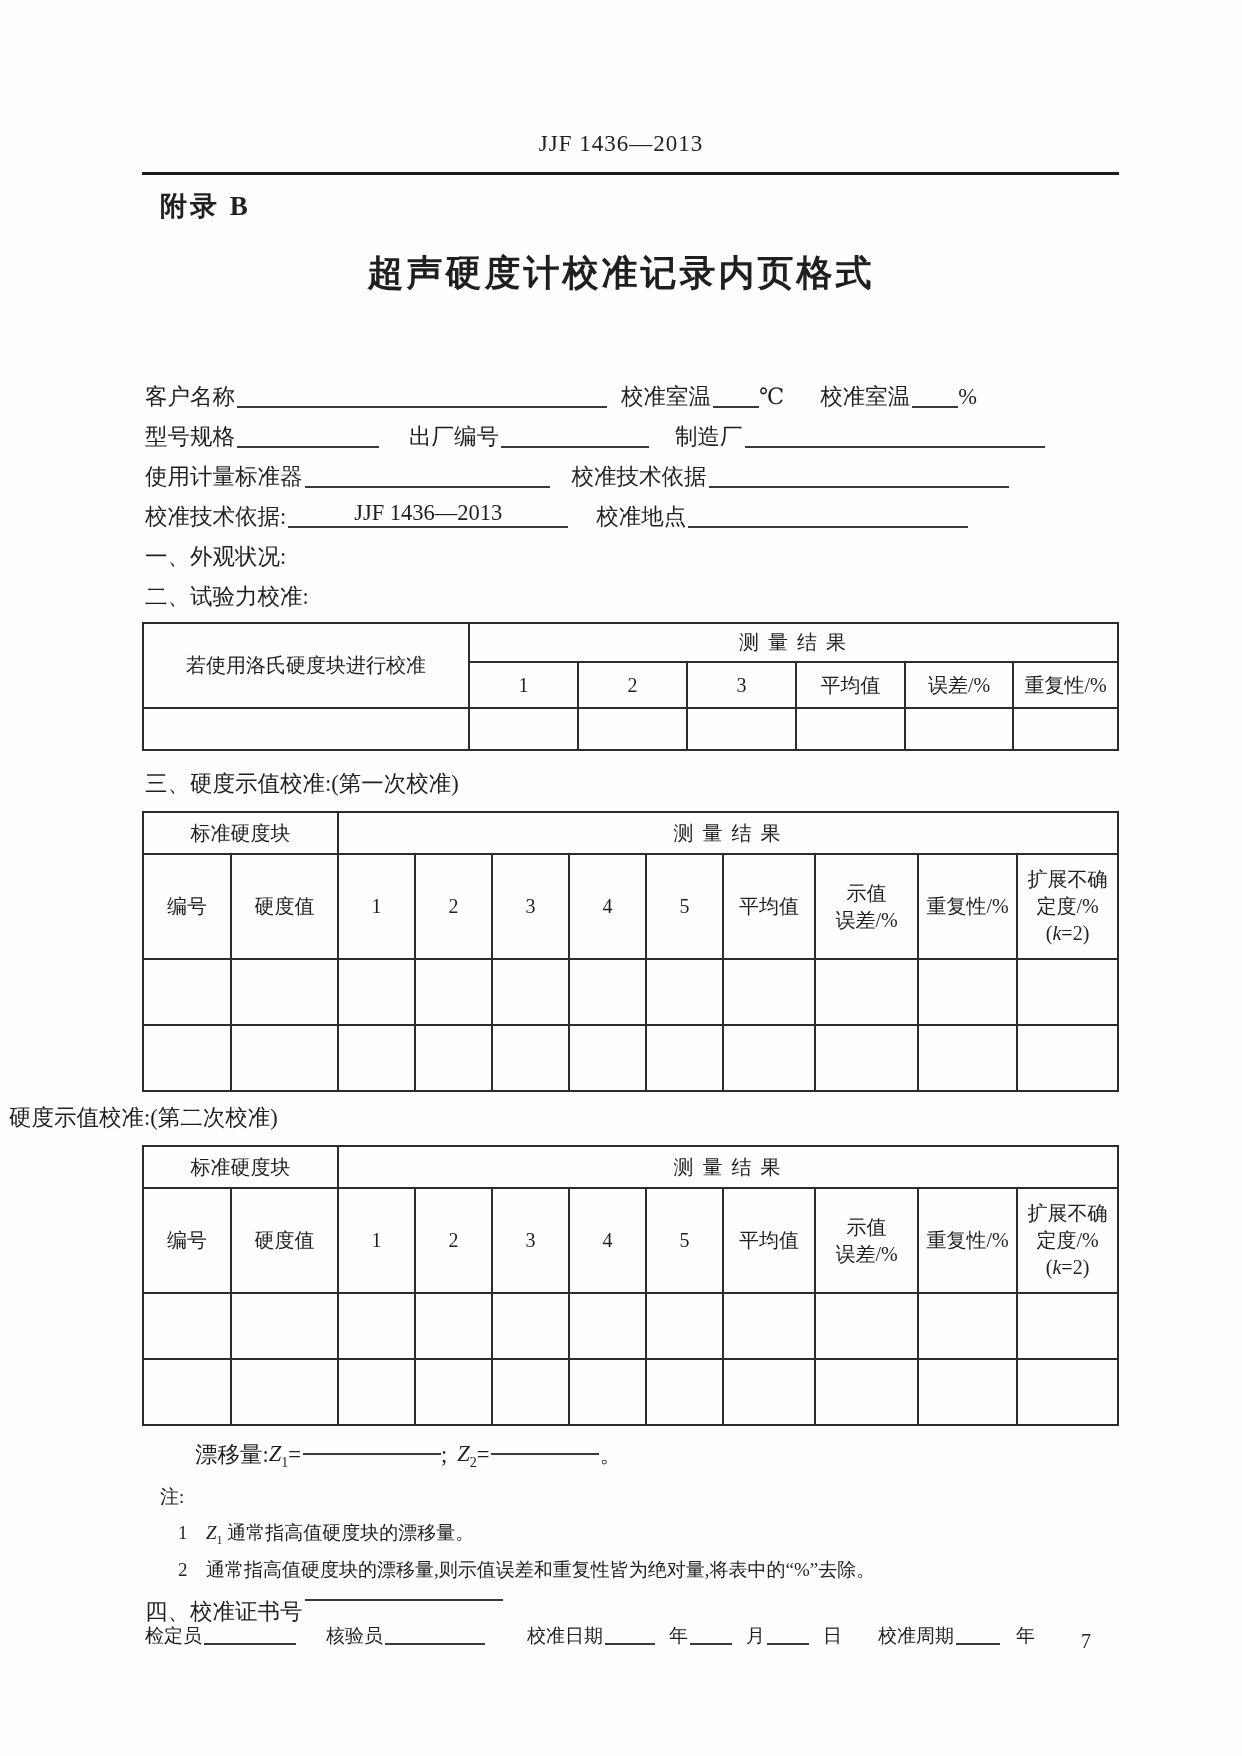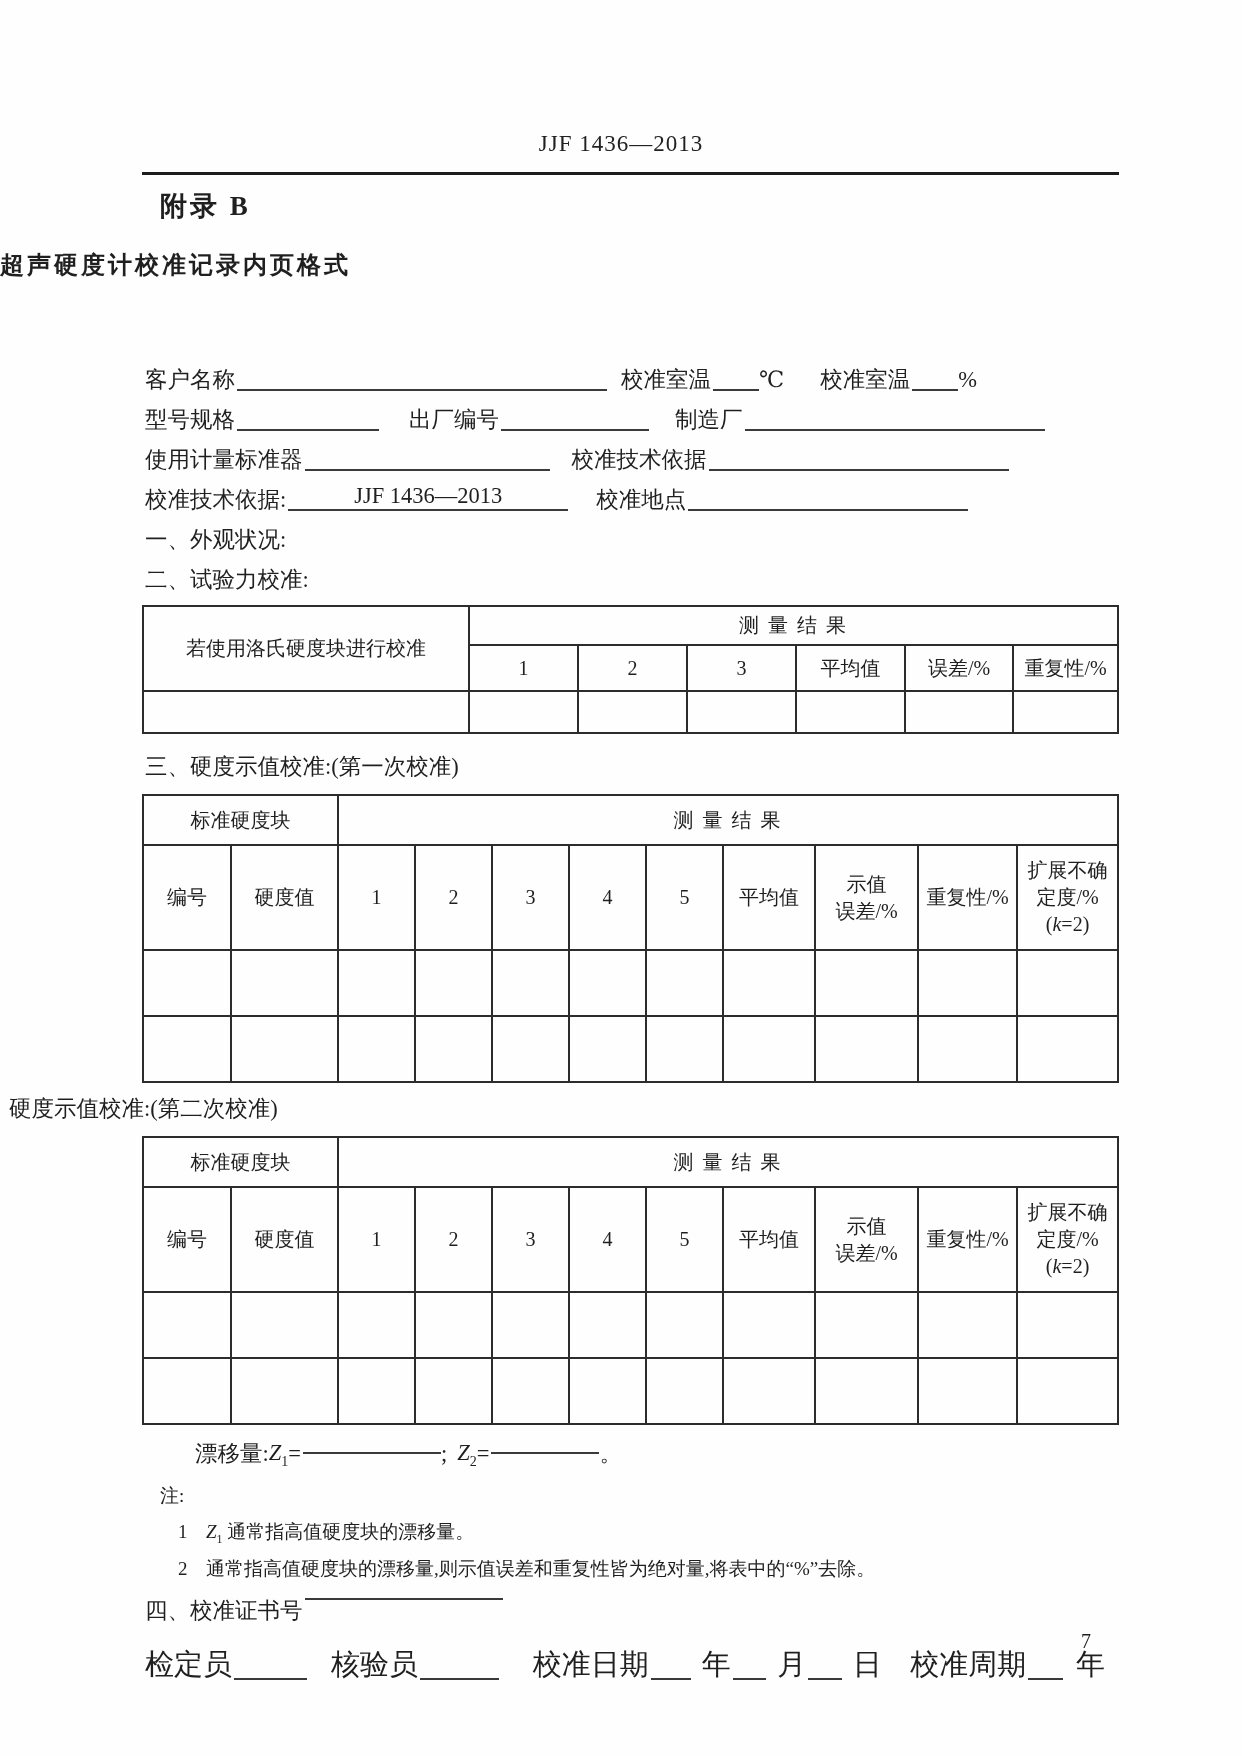--- a/index.html
+++ b/index.html
@@ -6,21 +6,21 @@
   html,body { background:#ffffff; }
   body { font-family:"Liberation Serif","DejaVu Serif",serif; color:#1f1f1f; }
   .page {
     position:relative; width:1242px; height:1756px; margin:0 auto;
     background:#fefefe; overflow:hidden;
   }
   
   .doc-header { padding-top:131px; text-align:center; font-size:23px; letter-spacing:1px; color:#222; }
   .header-rule { width:977px; margin:15px auto 0 142px; border-top:3px solid #1c1c1c; }
   .appendix { margin:13px 0 0 160px; font-size:27px; font-weight:bold; letter-spacing:3px; }
-  .title { margin-top:25px; font-size:24px; font-weight:bold; letter-spacing:3px; }
+  .title { margin-top:25px; text-align:center; font-size:36px; font-weight:bold; letter-spacing:3px; }
 
   
   .form { margin:72px 0 0 145px; width:970px; font-size:22.5px; }
   .form-line { display:flex; align-items:flex-end; height:40px; white-space:nowrap; }
   .lbl { line-height:1.15; }
   .blank { display:inline-block; height:0; border-bottom:2px solid #3a3a3a; margin:0 0 2px 2px; }
   .blank-filled { display:inline-flex; justify-content:center; align-items:flex-end;
                   border-bottom:2px solid #3a3a3a; margin:0 0 2px 2px; }
   .gap { display:inline-block; }
 
@@ -34,40 +34,40 @@
 
   
   table { table-layout:fixed; border-collapse:collapse; width:975px; margin-left:142px; }
   td { border:2px solid #2c2c2c; text-align:center; vertical-align:middle;
        font-size:20px; line-height:1.35; padding:0 2px; overflow:hidden; }
   .t-force { margin-top:12px; }
   .t-force tr.h1 { height:39px; }
   .t-force tr.h2 { height:46px; }
   .t-force tr.d  { height:42px; }
   .t-hard { margin-top:14px; }
-  .t-hard tr.h1 { height:50px; }
+  .t-hard tr.h1 { height:42px; }
   .t-hard tr.h2 { height:105px; }
   .t-hard tr.d  { height:66px; }
   .grp { letter-spacing:2px; }
   .kspan i { font-style:italic; font-family:"Liberation Serif",serif; }
 
   
   .drift { margin:15px 0 0 195px; font-size:22.5px; display:flex; align-items:center; white-space:nowrap; }
   .drift i { font-style:italic; }
   .drift sub { font-size:14px; line-height:1; }
 
   
   .note-label { margin:14px 0 0 160px; font-size:19px; }
   .note-item { margin:10px 0 0 178px; font-size:19px; }
   .note-item .num { display:inline-block; width:28px; }
   .note-item i { font-style:italic; }
   .note-item sub { font-size:12px; }
 
   
-  .footer { margin:24px 0 0 145px; width:960px; font-size:29px;
+  .footer { margin:0 0 0 145px; width:960px; font-size:19px;
             display:flex; align-items:flex-end; white-space:nowrap; }
   .page-number { position:absolute; top:1630px; left:1081px; font-size:20px; }
 </style>
 </head>
 <body>
 
 <div class="page">
 
   <div class="doc-header">JJF 1436—2013</div>
   <div class="header-rule"></div>

